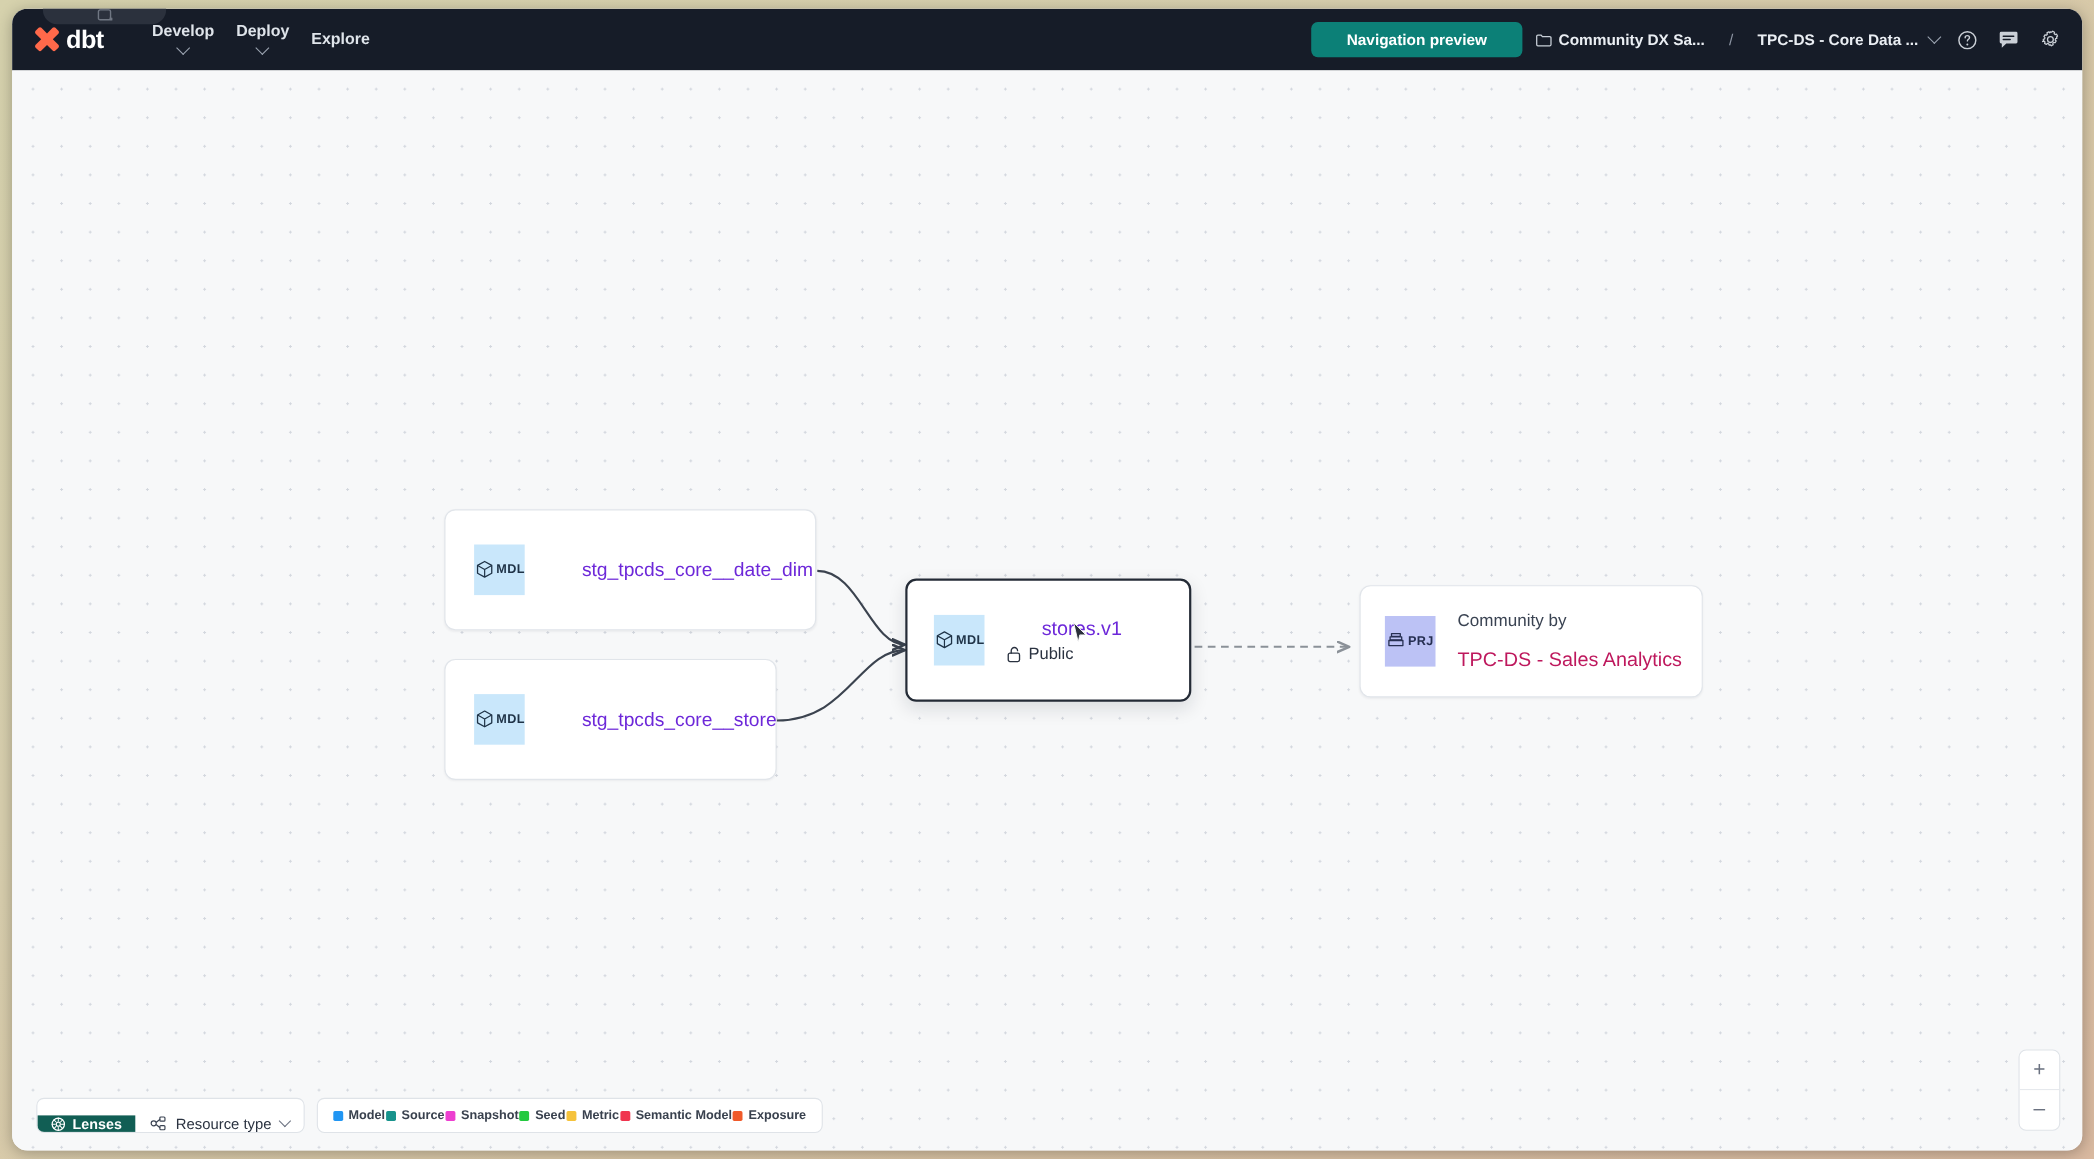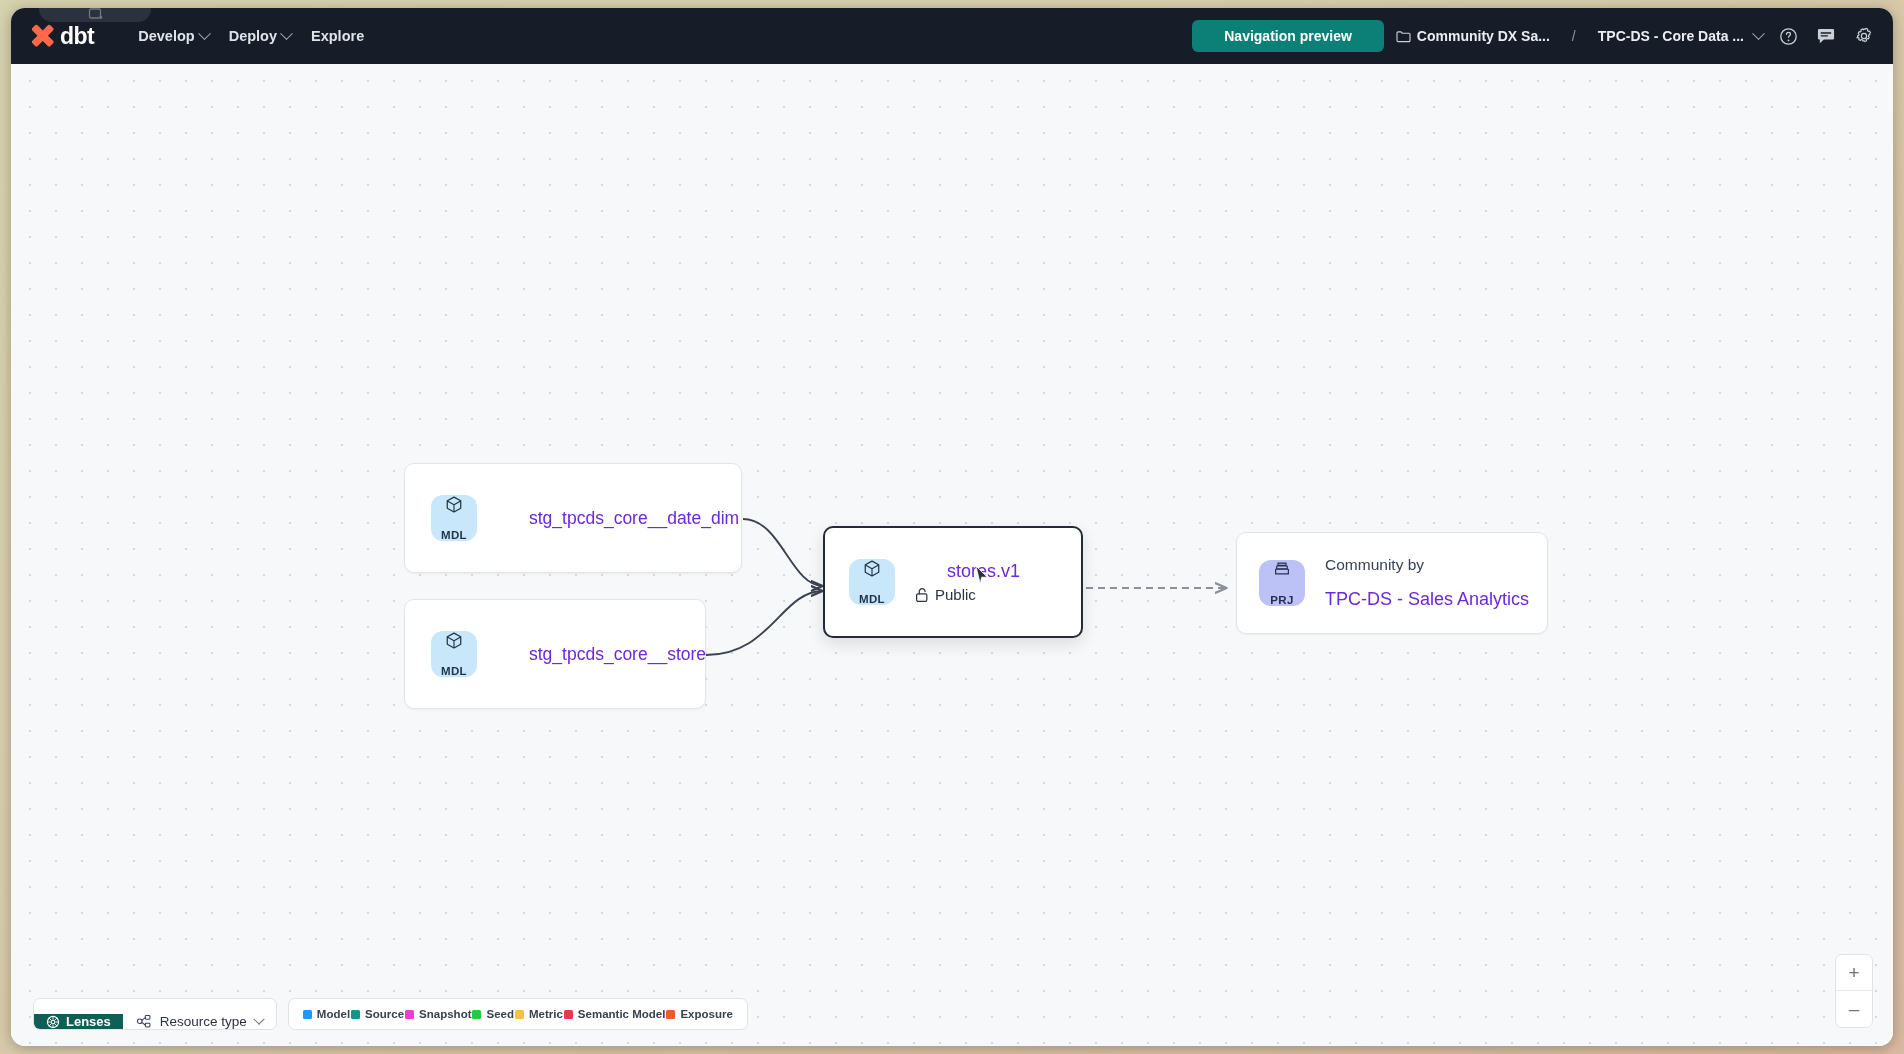--- a/index.html
+++ b/index.html
@@ -48,20 +48,21 @@
 
   .logo { display: flex; align-items: center; gap: 5px; margin-right: 34px; }
   .logo-x { width: 26px; height: 26px; }
   .logo-text { font-size: 23px; font-weight: 700; letter-spacing: -.5px; color: #fff; }
 
   .nav-item {
     display: flex; align-items: center; gap: 5px;
     font-size: 14.5px; font-weight: 600; color: #dfe4ea;
     padding: 7px 10px; border-radius: 5px; cursor: pointer;
     white-space: nowrap;
+    flex-direction: column;
   }
   .chev { width: 9px; height: 9px; border-right: 1.6px solid #9aa3b0; border-bottom: 1.6px solid #9aa3b0; transform: rotate(45deg) translate(-2px,-2px); }
 
   .nav-right { margin-left: auto; display: flex; align-items: center; gap: 12px; }
   .nav-preview-btn {
     background: #0c8077; color: #fff;
     font-size: 14px; font-weight: 600;
     padding: 8px 32px; border-radius: 6px;
     cursor: pointer; white-space: nowrap;
   }
@@ -133,35 +134,35 @@
     display: flex; align-items: center;
     padding-left: 26px;
     box-shadow: 0 1px 2px rgba(16,24,40,.05);
     cursor: pointer;
   }
   .node.selected {
     border: 2.5px solid #242b36;
     box-shadow: 0 6px 16px rgba(16,24,40,.12);
   }
   .badge {
-    width: 46px; height: 46px; border-radius: 12px;
-    display: flex; flex-direction: column; align-items: center; justify-content: space-between;
+    width: 46px; height: 46px; border-radius: 0;
+    display: flex; flex-direction: row; align-items: center; justify-content: flex-start;
     gap: 1px; flex: 0 0 auto;
   }
   .badge.mdl { background: #c9e7fb; color: #1f3347; }
   .badge.prj { background: #bcc2f5; color: #262f52; }
   .badge-label { font-size: 11.5px; font-weight: 700; letter-spacing: .3px; }
   .node-text { margin-left: 20px; }
   .node-title { font-size: 17.5px; color: #6d28d9; font-weight: 400; white-space: nowrap; margin-left: 32px; }
   .node-sub {
     display: flex; align-items: center; gap: 6px;
     font-size: 15px; color: #2a3240; margin-top: 4px; white-space: nowrap;
   }
   .node-kicker { font-size: 15.5px; color: #3a4352; white-space: nowrap; }
-  .node-name-big { font-size: 18px; color: #6d28d9; font-weight: 500; margin-top: 15px; white-space: nowrap; }
+  .node-name-big { font-size: 18px; color: #be185d; font-weight: 500; margin-top: 15px; white-space: nowrap; }
 
   
   #bottombar {
     position: absolute; left: 22px; bottom: 16px;
     display: flex; align-items: center; gap: 11px;
     z-index: 6;
   }
   .lens-group {
     display: flex; align-items: flex-end;
     background: #fff; border: 1px solid #dfe3e8; border-radius: 7px;

